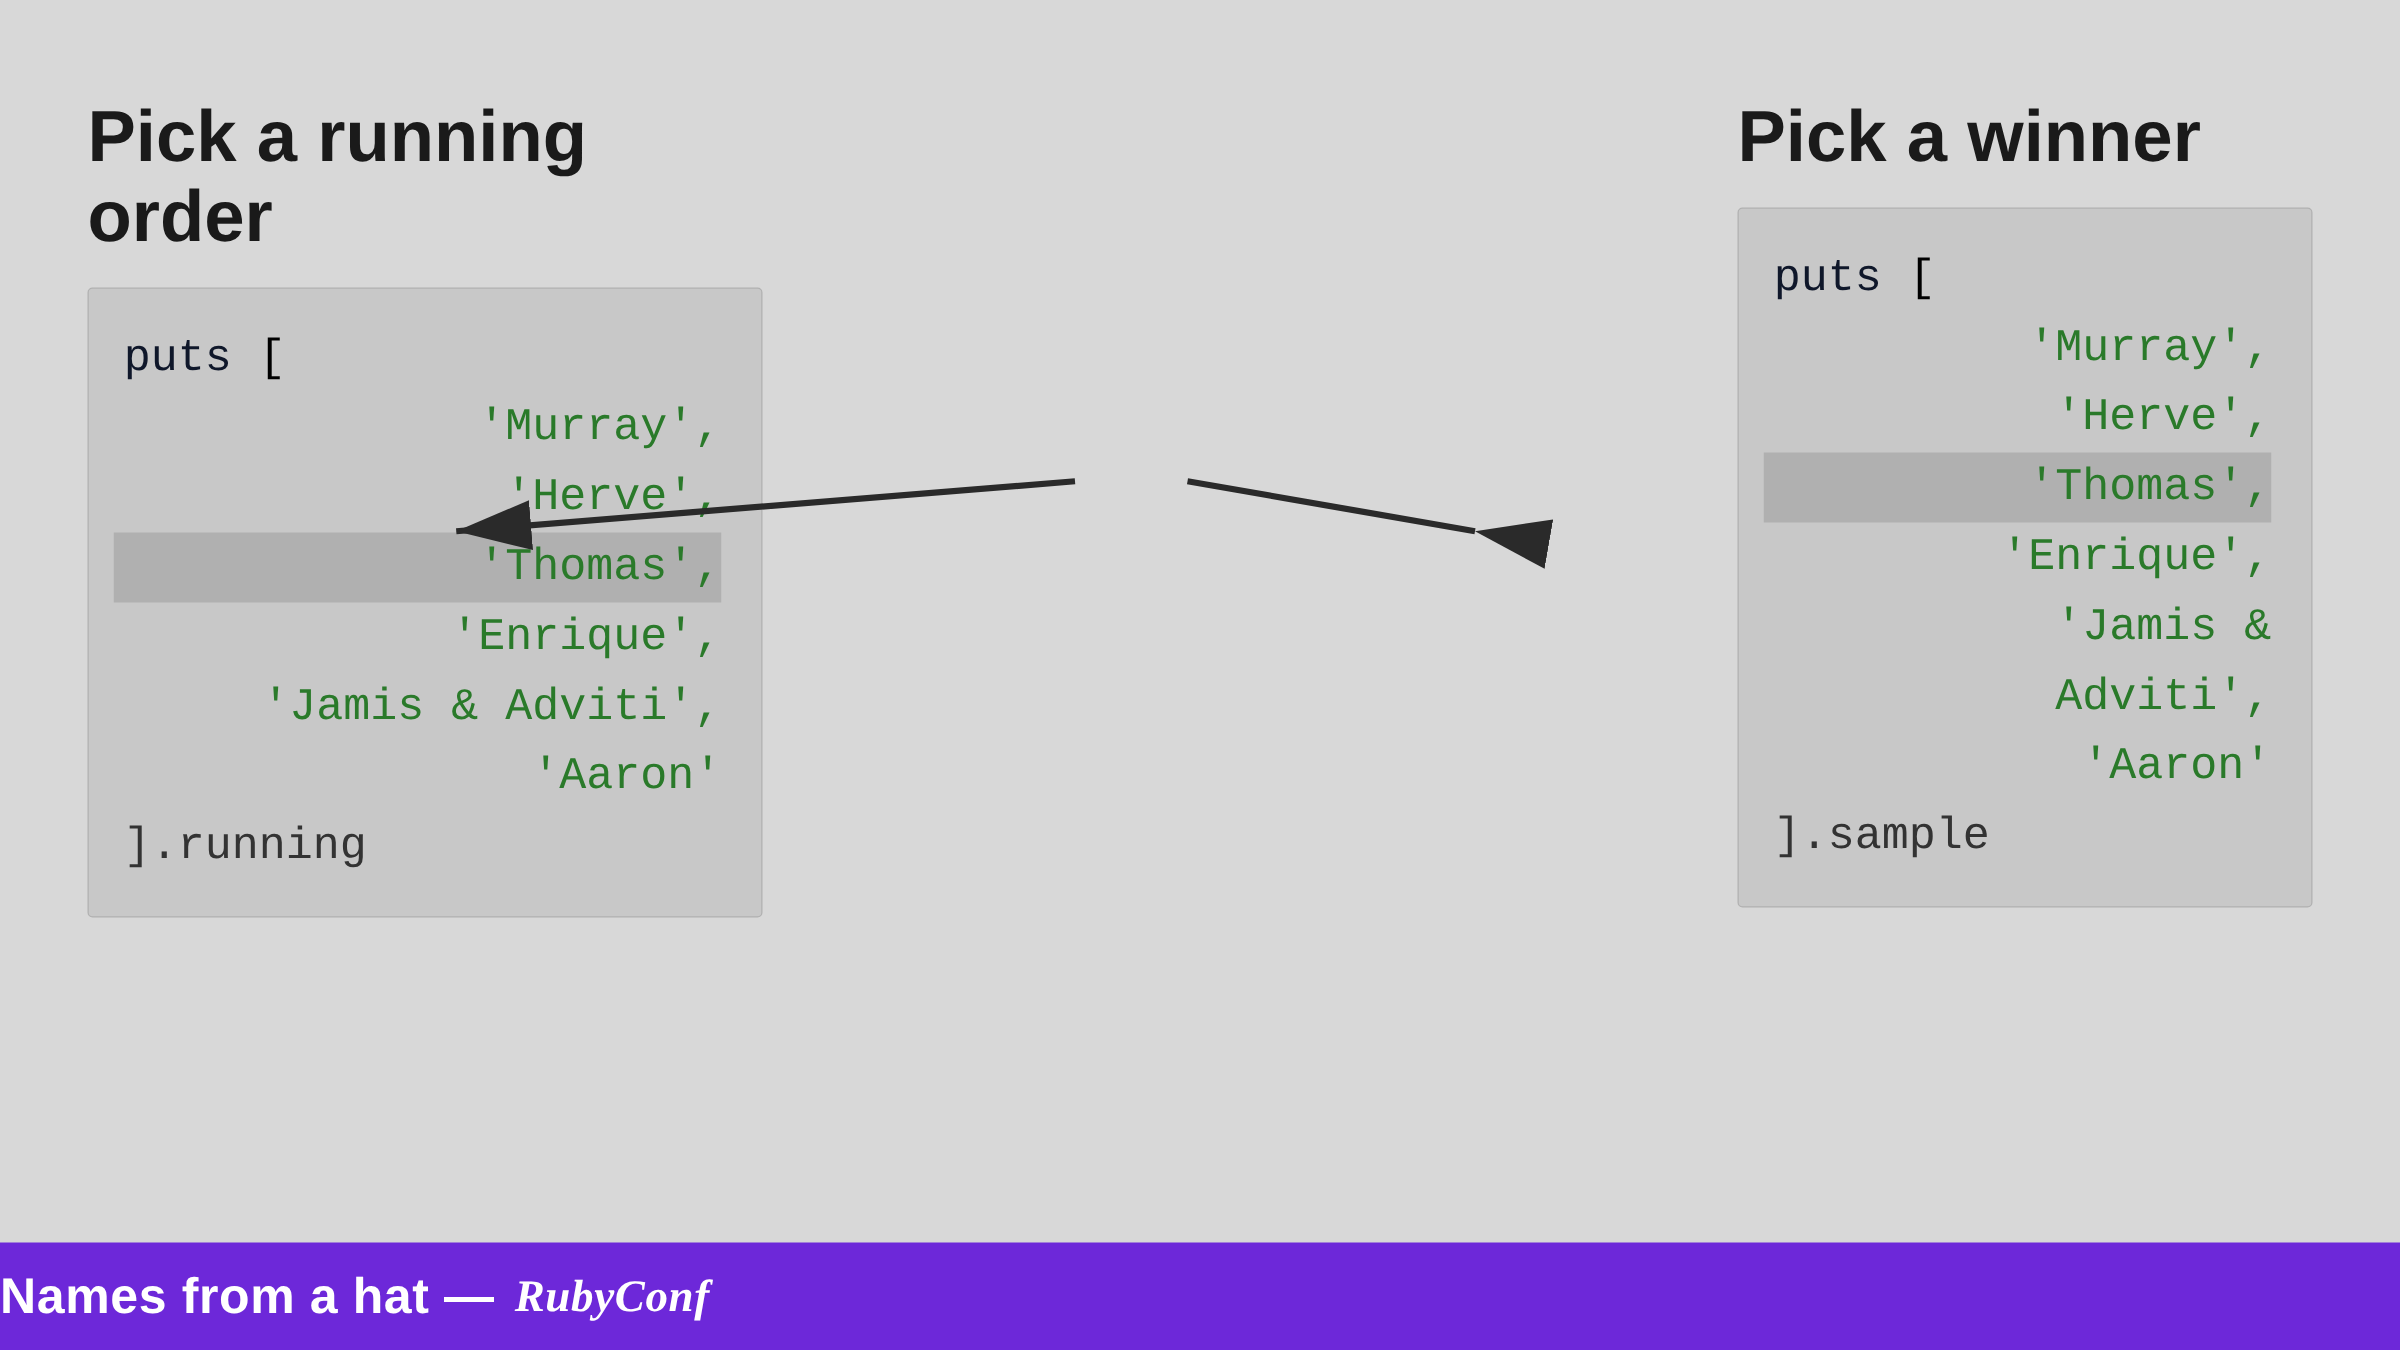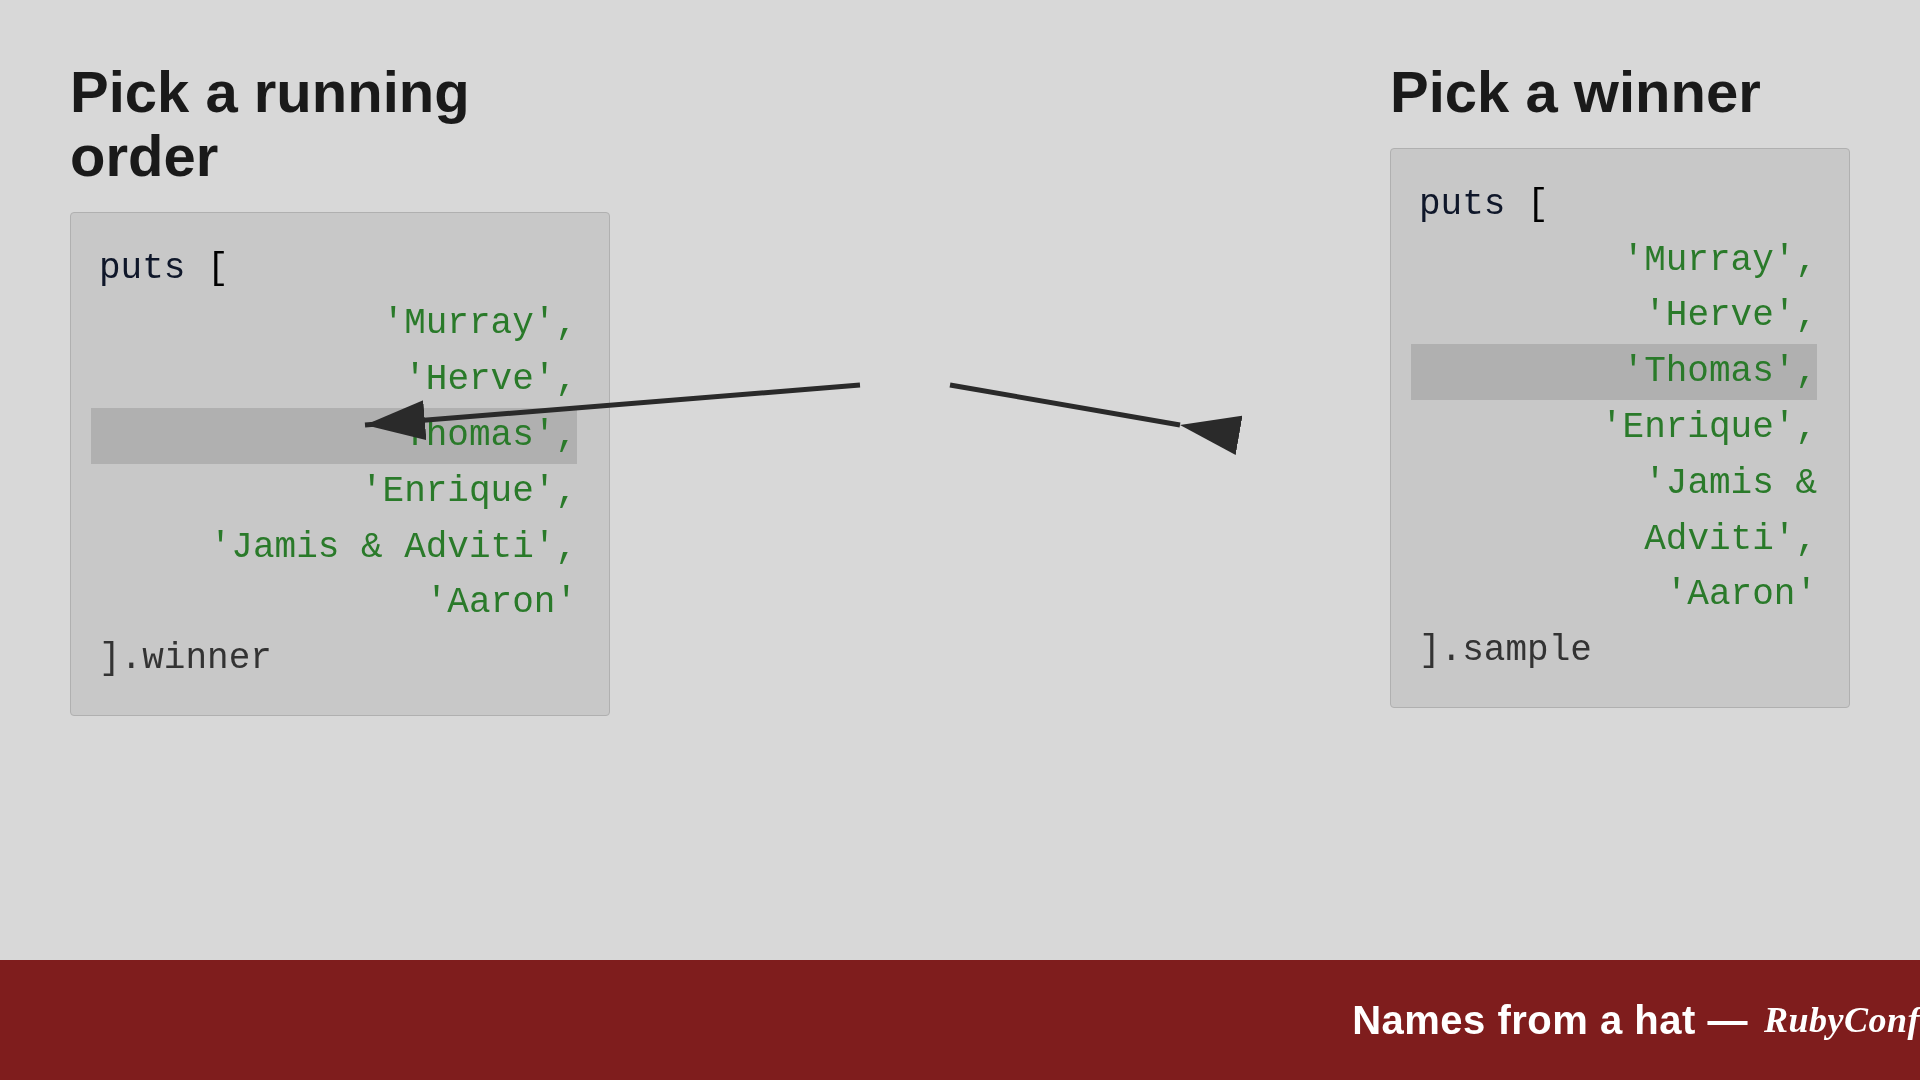--- a/index.html
+++ b/index.html
@@ -52,25 +52,25 @@
       white-space: nowrap;
       z-index: 10;
       position: relative;
     }
 
     .footer {
       position: absolute;
       bottom: 0;
       left: 0;
       right: 0;
-      height: 120px;
-      background-color: #7f1d1d;
+      height: 86px;
+      background-color: #6d28d9;
       display: flex;
       align-items: center;
-      justify-content: flex-end;
+      justify-content: flex-start;
     }
 
     .footer-text {
       color: #ffffff;
       font-size: 40px;
       font-weight: 600;
       letter-spacing: 0.5px;
       display: flex;
       align-items: center;
       gap: 16px;
@@ -100,21 +100,21 @@
       background-color: #b0b0b0;
       display: block;
       margin-left: -8px;
       padding-left: 8px;
     }
 
     .panels-wrapper {
       display: flex;
       align-items: flex-start;
       width: 100%;
-      padding: 60px 70px 0 70px;
+      padding: 78px 70px 0 70px;
       position: relative;
     }
 
     .left-panel {
       width: 540px;
       flex-shrink: 0;
     }
 
     .right-panel {
       width: 460px;
@@ -150,21 +150,21 @@
     <div class="panel-title">Pick a running order</div>
     <div class="code-box">
       <span class="code-keyword">puts</span>
       <span> [</span><br>
       <span class="code-indent code-string">'Murray',</span>
       <span class="code-indent code-string">'Herve',</span>
       <span class="code-indent code-string highlight-thomas-left">'Thomas',</span>
       <span class="code-indent code-string">'Enrique',</span>
       <span class="code-indent code-string">'Jamis &amp; Adviti',</span>
       <span class="code-indent code-string">'Aaron'</span>
-      <span class="code-method">]<span>.winner</span></span>
+      <span class="code-method">]<span>.running</span></span>
     </div>
   </div>
 
 
   <div class="right-panel">
     <div class="panel-title">Pick a winner</div>
     <div class="code-box">
       <span class="code-keyword">puts</span>
       <span> [</span><br>
       <span class="code-indent code-string">'Murray',</span>

